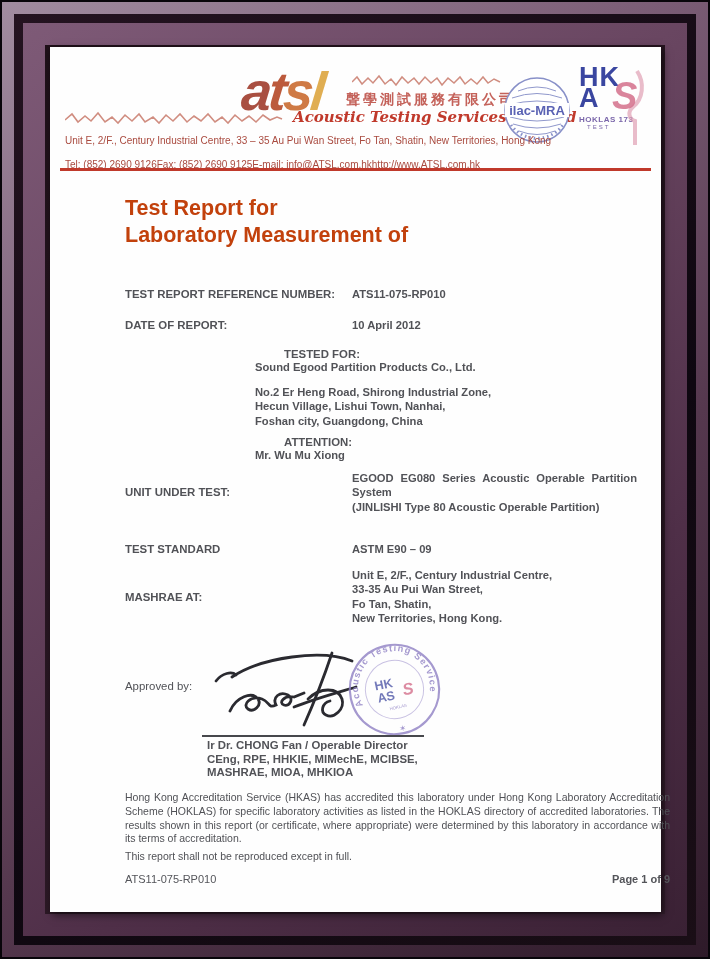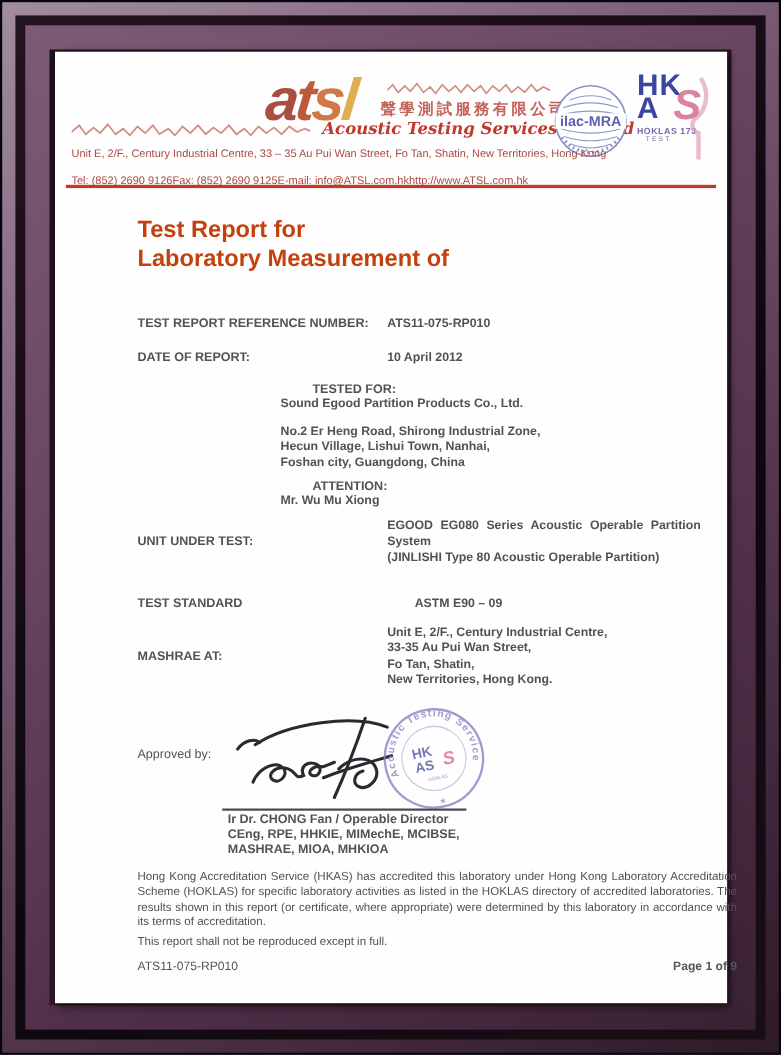--- a/index.html
+++ b/index.html
@@ -44,21 +44,21 @@
   
   .title{left:75px;top:148px;font-size:21.5px;font-weight:bold;color:#c2410c;line-height:27px;}
   
   .fields{left:75px;top:240px;width:545px;color:#515257;}
   .frow{display:flex;align-items:center;}
   .flabel{width:227px;flex:none;font-size:11.4px;font-weight:bold;}
   .fvalue{width:285px;flex:none;font-size:11.2px;font-weight:bold;line-height:14.5px;}
   .fvalue .nw{white-space:nowrap;}
   .just{text-align:justify;}
   .mb16{margin-bottom:16px;} .mb10{margin-bottom:10px;} .mb8{margin-bottom:8px;flex-direction:column;}
-  .mb28{margin-bottom:28px;} .mb11{margin-bottom:11px;gap:25px;}
+  .mb28{margin-bottom:28px;} .mb11{margin-bottom:11px;}
   
   .sig-svg{left:152px;top:598px;}
   .stamp{left:296px;top:594px;opacity:.8;transform:rotate(-12deg);}
   .approved{left:75px;top:633px;font-size:11.4px;color:#515257;}
   .sig-underline{left:152px;top:688px;width:222px;height:2px;background:#47484c;}
   .approver{left:157px;top:692px;font-size:11.4px;font-weight:bold;color:#515257;line-height:13.5px;}
   
   .accred{left:75px;top:744px;width:545px;font-size:10.5px;line-height:13.8px;color:#505156;text-align:justify;}
   .note{left:75px;top:803px;font-size:10.5px;color:#505156;}
   .bottomrow{left:75px;top:826px;width:545px;display:flex;justify-content:space-between;

